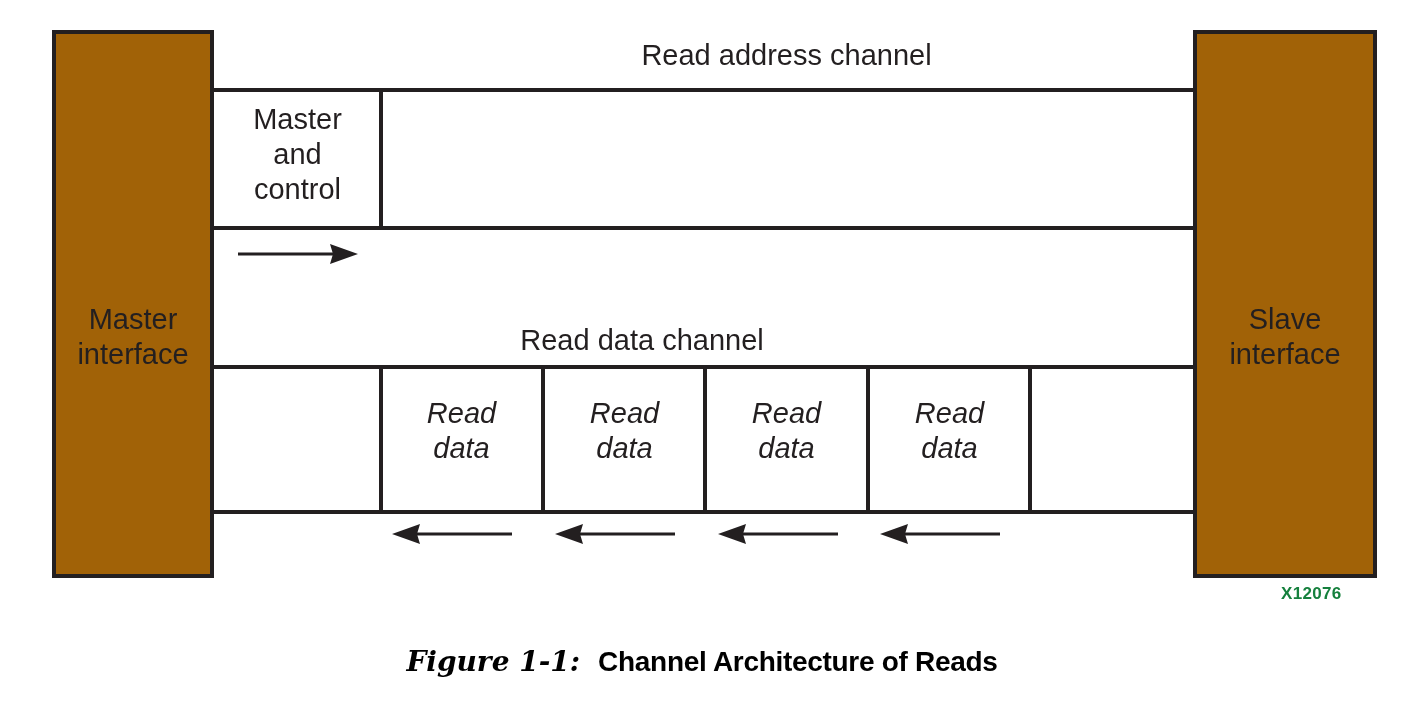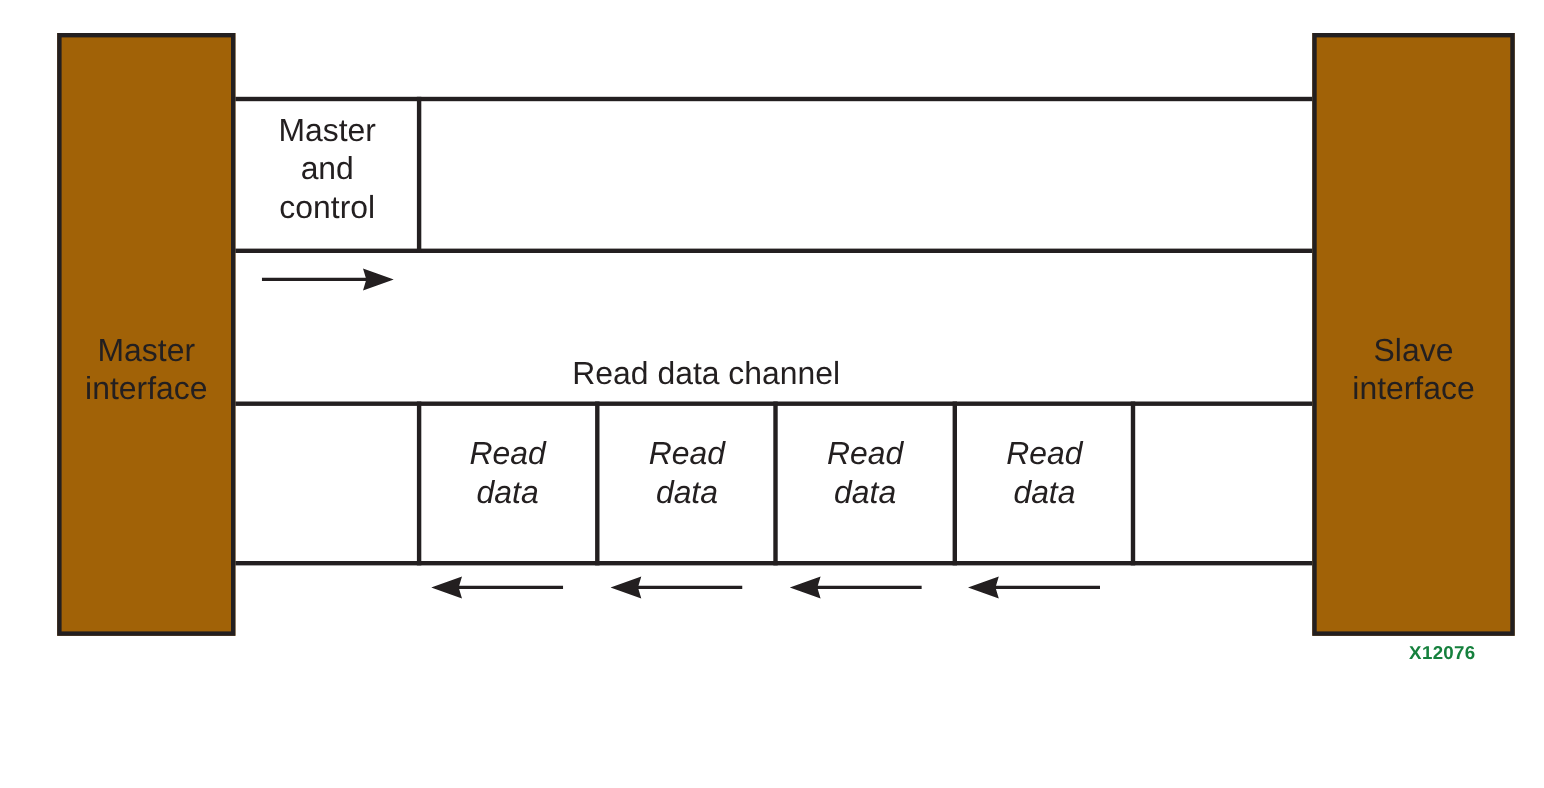--- a/index.html
+++ b/index.html
@@ -167,20 +167,21 @@
   <div class="box" id="master-interface-box">
     <div class="endpoint-label">Master
 interface</div>
   </div>
 
   <div class="box" id="slave-interface-box">
     <div class="endpoint-label">Slave
 interface</div>
   </div>
 
+  <div class="label" id="addr-channel-title">Read address channel</div>
   <div class="hline" id="addr-row-top-line"></div>
   <div class="hline" id="addr-row-bottom-line"></div>
   <div class="vline" id="addr-cell-divider"></div>
   <div class="label" id="addr-control-cell-label">Master
 and
 control</div>
 
   <div class="arrow" id="addr-arrow">
     <svg width="120" height="22" viewBox="0 0 120 22">
       <line x1="0" y1="11" x2="104" y2="11" stroke="#231f20" stroke-width="3"></line>
@@ -227,14 +228,17 @@
   </div>
   <div class="arrow data-arrow" style="left:880px">
     <svg width="120" height="22" viewBox="0 0 120 22">
       <line x1="16" y1="11" x2="120" y2="11" stroke="#231f20" stroke-width="3"></line>
       <polygon points="0,11 28,1 25,11 28,21" fill="#231f20"></polygon>
     </svg>
   </div>
 
   <div id="figure-id">X12076</div>
 
+  <div id="figure-caption">
+    <span id="figure-caption-number">Figure 1-1:</span><span id="figure-caption-title">Channel Architecture of Reads</span>
+  </div>
 
 </div>
 
 </body></html>

